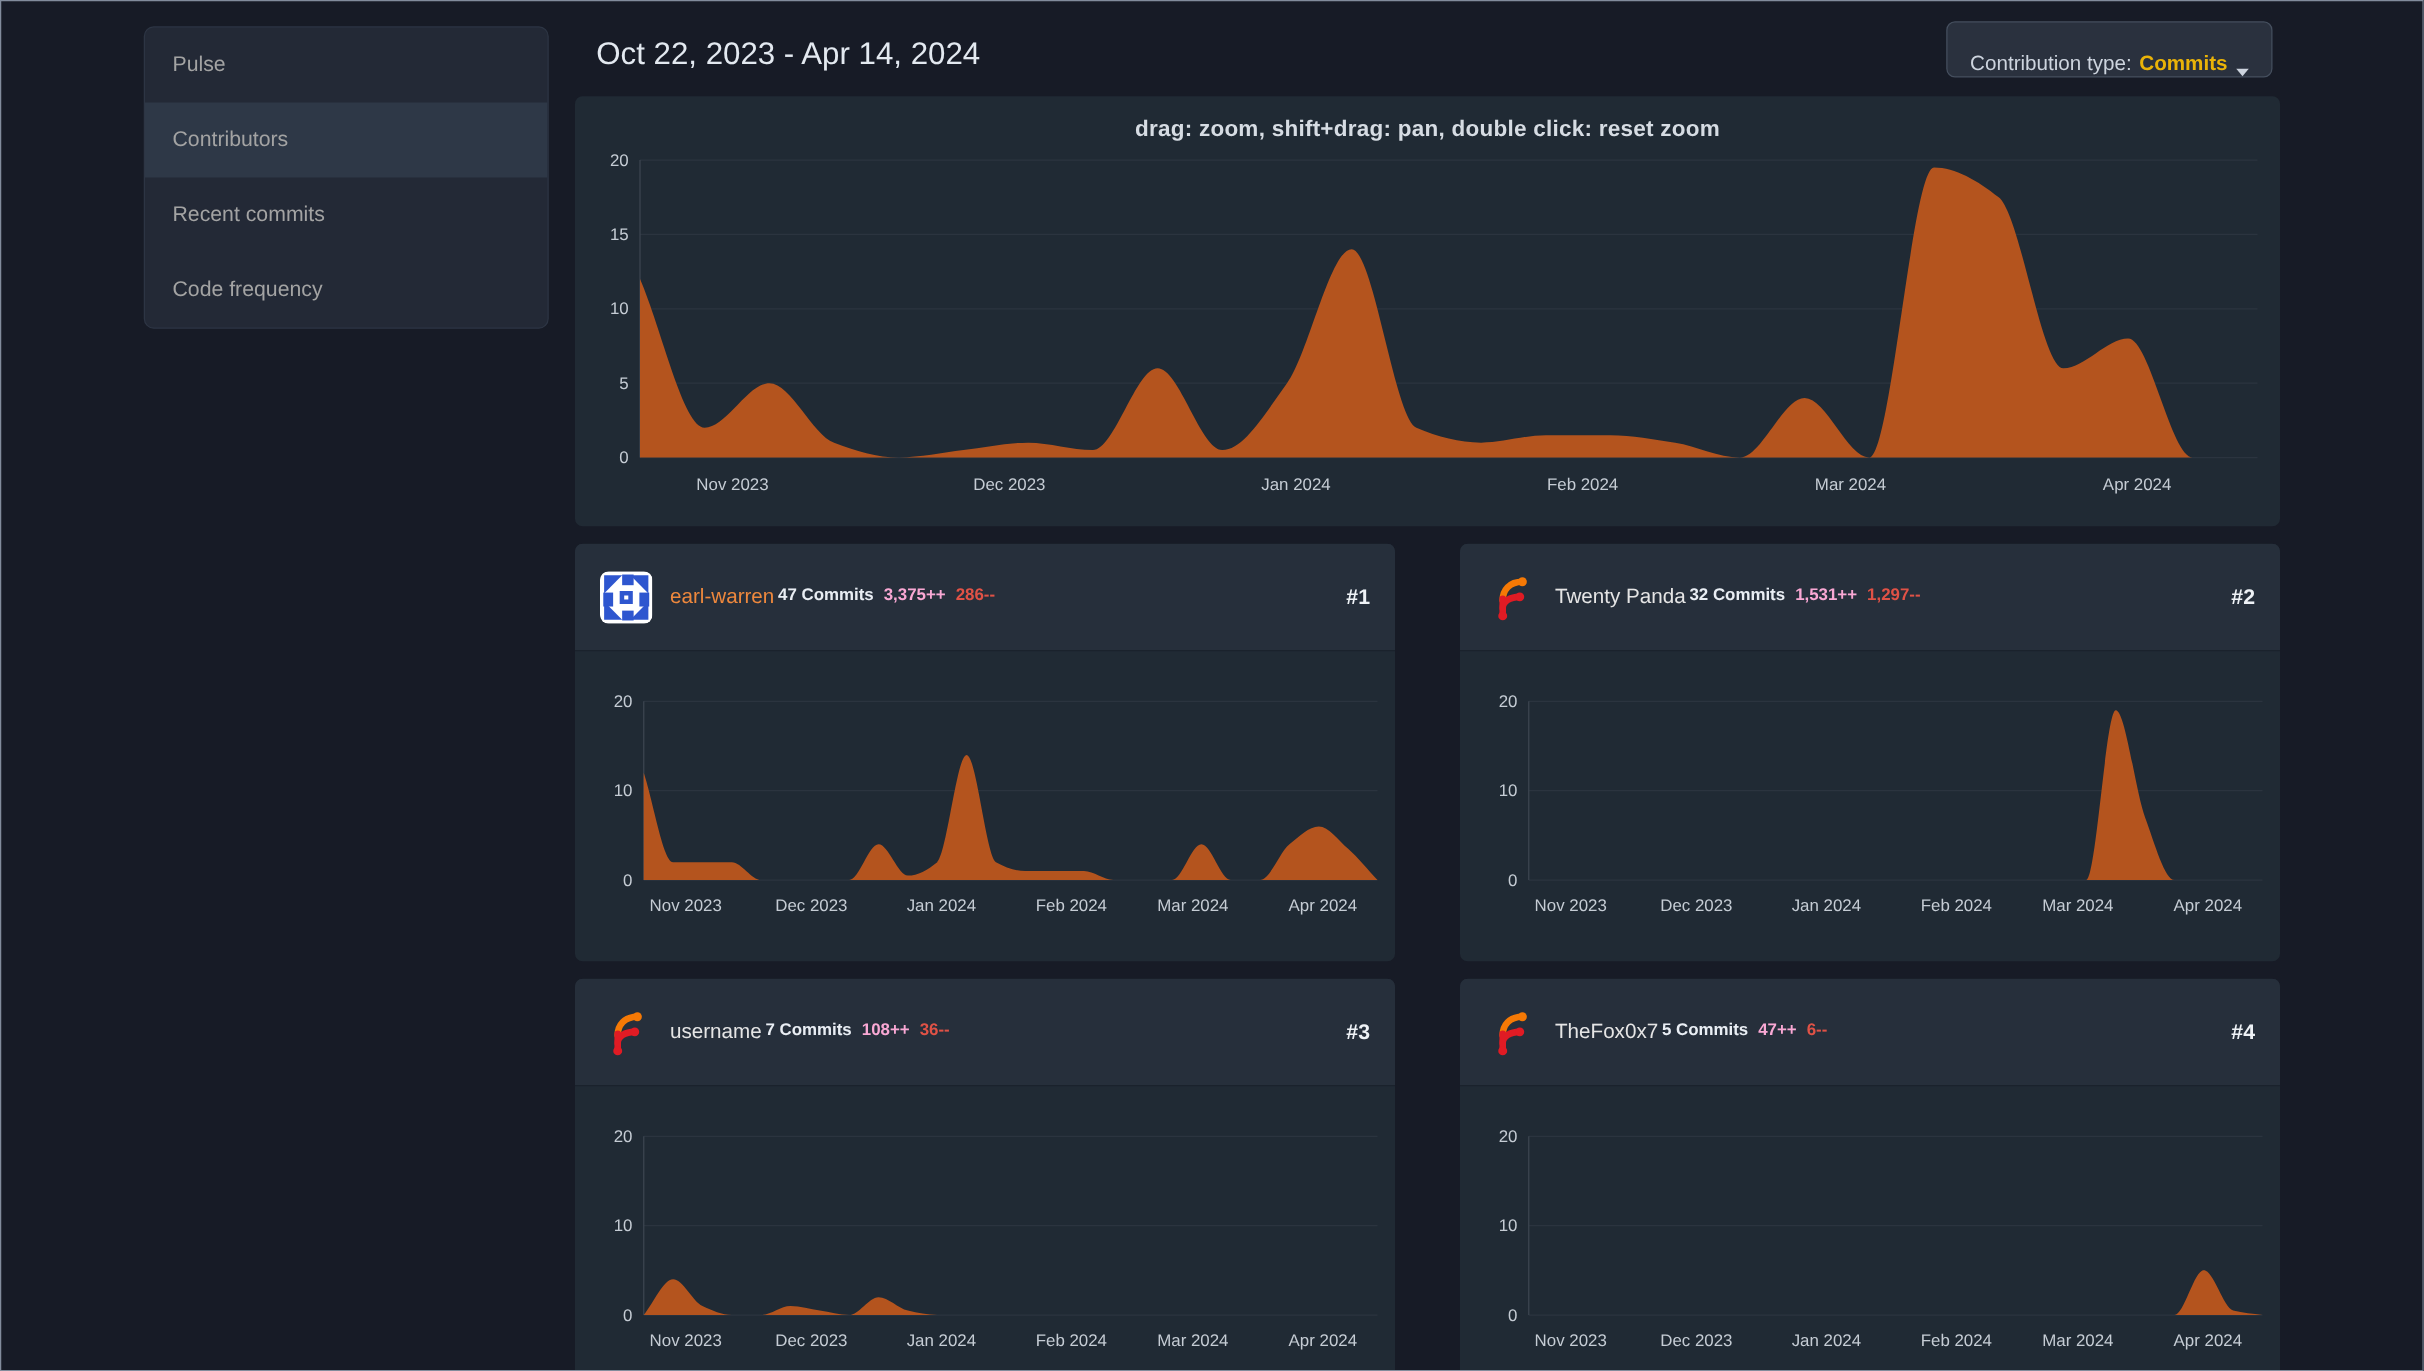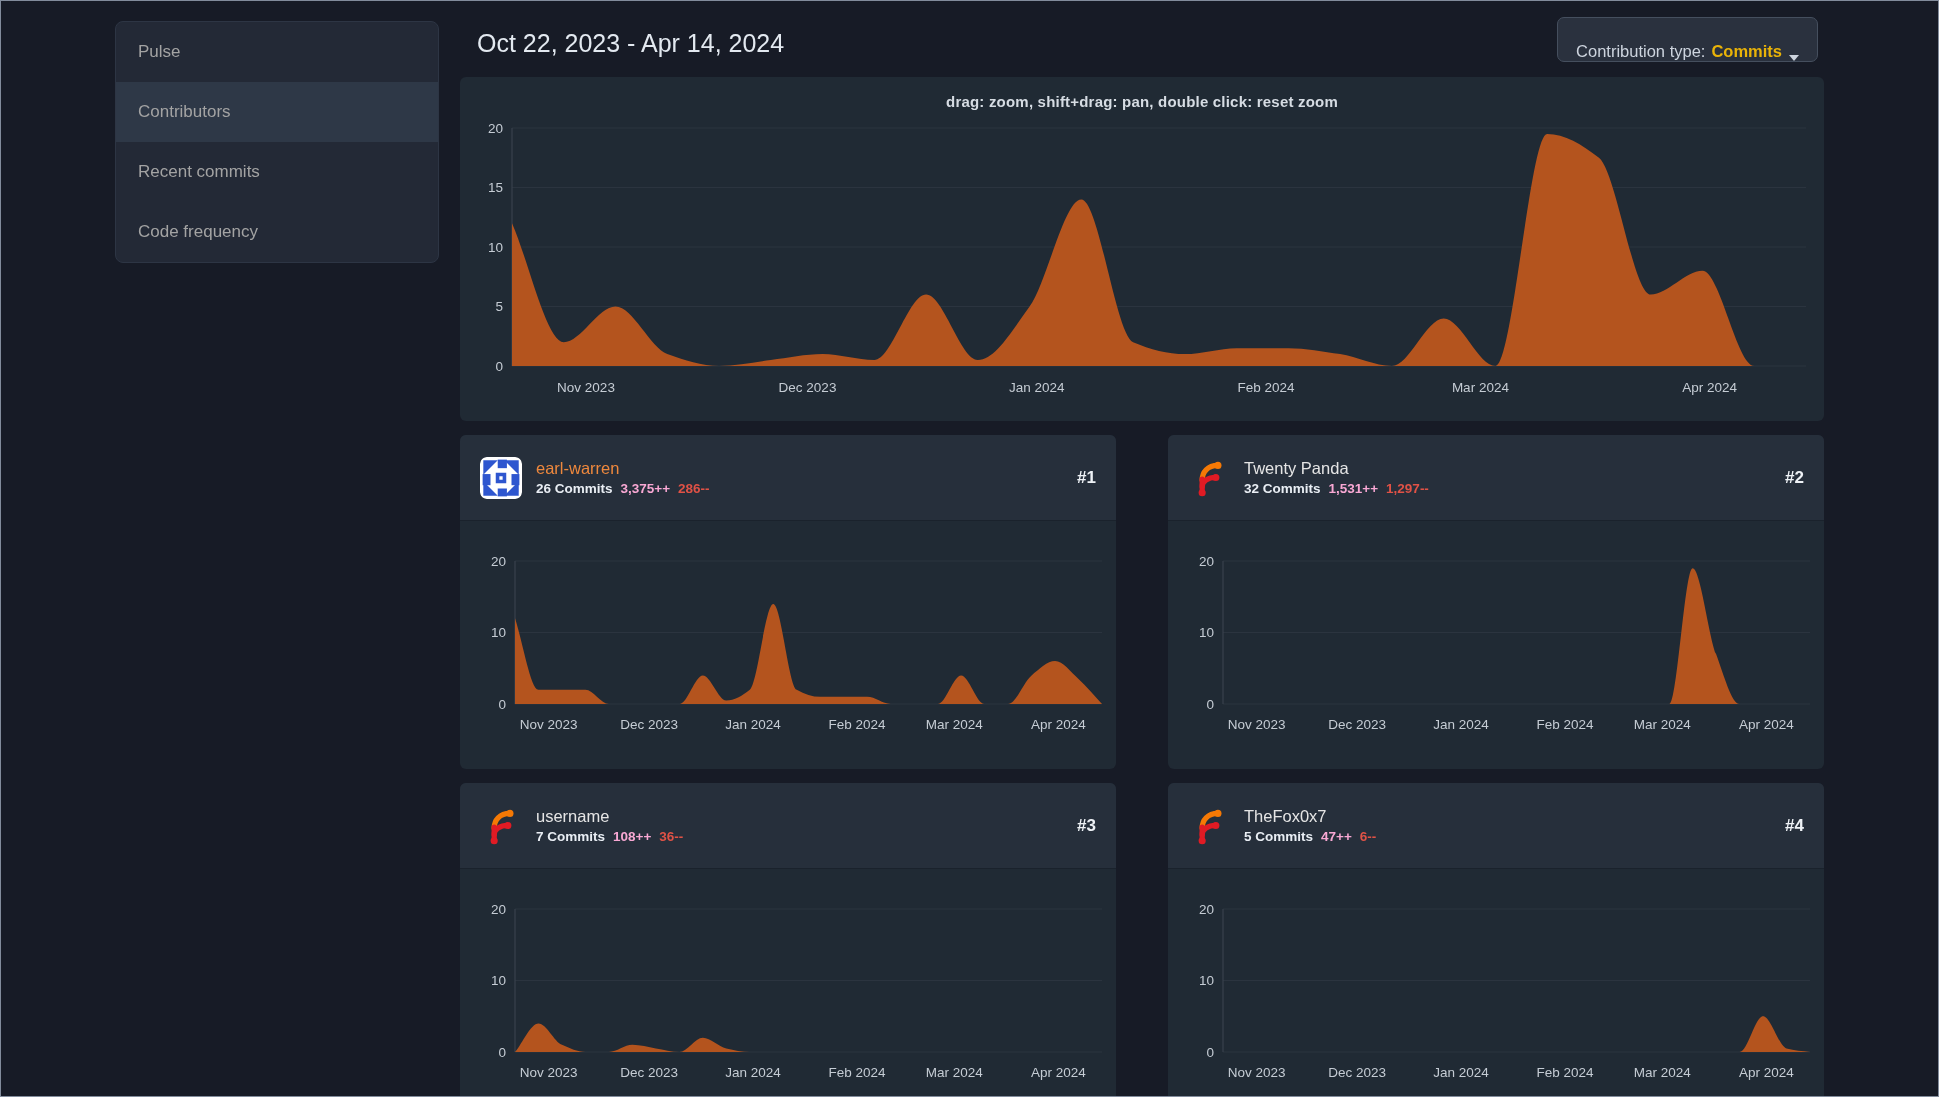--- a/index.html
+++ b/index.html
@@ -19,32 +19,32 @@
         padding:0 18px;background:#2a313e;border:1px solid #454f5e;border-radius:7px;
         font-size:16.5px;color:#cdd4de;cursor:pointer;box-sizing:border-box;}
   .ctype-btn .val{font-weight:700;color:#eab308;margin-left:6px;}
   .caret{width:0;height:0;border-left:5px solid transparent;border-right:5px solid transparent;
         border-top:6px solid #cdd4de;margin-left:7px;margin-top:3px;}
 
   
   .panel{position:absolute;left:459px;top:76px;width:1364px;height:344px;
         background:#202a34;border-radius:6px;}
   .hint{position:absolute;left:0;right:0;top:16px;text-align:center;
-        font-size:15px;font-weight:700;color:#d6dce3;letter-spacing:.2px;}
+        font-size:18px;font-weight:700;color:#d6dce3;letter-spacing:.2px;}
   svg{display:block;}
   svg text{fill:#c5ccd4;font-family:"Liberation Sans",sans-serif;font-size:13.5px;}
 
   
   .card{position:absolute;width:656px;height:334px;background:#202a34;border-radius:6px;overflow:hidden;}
   #card1{left:459px;top:434px;} #card2{left:1167px;top:434px;}
   #card3{left:459px;top:782px;} #card4{left:1167px;top:782px;}
   .card-header{height:86px;background:#262f3b;border-bottom:1px solid #1a222c;
         display:flex;align-items:center;padding:0 20px;gap:14px;box-sizing:border-box;}
   .avatar{width:42px;height:42px;border-radius:7px;flex:none;overflow:hidden;}
-  .who{display:flex;flex-direction:column;gap:3px;min-width:0;}
+  .who{display:flex;flex-direction:row;gap:3px;min-width:0;}
   .name{font-size:16.5px;color:#e5e5e5;text-decoration:none;}
   .name.link{color:#ee883d;}
   .stats{font-size:13.5px;font-weight:700;color:#e9eef4;display:flex;gap:8px;white-space:nowrap;}
   .add{color:#f9a8d4;} .del{color:#e05246;}
   .rank{margin-left:auto;font-size:17px;font-weight:700;color:#eef2f6;}
 </style>
 </head>
 <body>
 
 <div id="page">
@@ -102,21 +102,21 @@
             <rect x="4" y="26" width="12" height="17"></rect>
             <rect x="48" y="26" width="12" height="17"></rect>
             <path d="M24 24h16v16H24Z M29.5 29.5v5h5v-5Z" fill-rule="evenodd"></path>
             <rect x="27" y="48" width="14" height="12"></rect>
           </g>
         </svg>
       </span>
       <div class="who">
         <a class="name link">earl-warren</a>
         <div class="stats">
-          <span>26 Commits</span>
+          <span>47 Commits</span>
           <span class="add">3,375++</span>
           <span class="del">286--</span>
         </div>
       </div>
       <span class="rank">#1</span>
     </div>
     <svg width="656" height="248">
         <line x1="55" x2="642" y1="183.0" y2="183.0" stroke="#2b343f" stroke-width="1"></line>
         <text x="46" y="187.5" text-anchor="end">0</text>
         <line x1="55" x2="642" y1="111.5" y2="111.5" stroke="#2b343f" stroke-width="1"></line>

